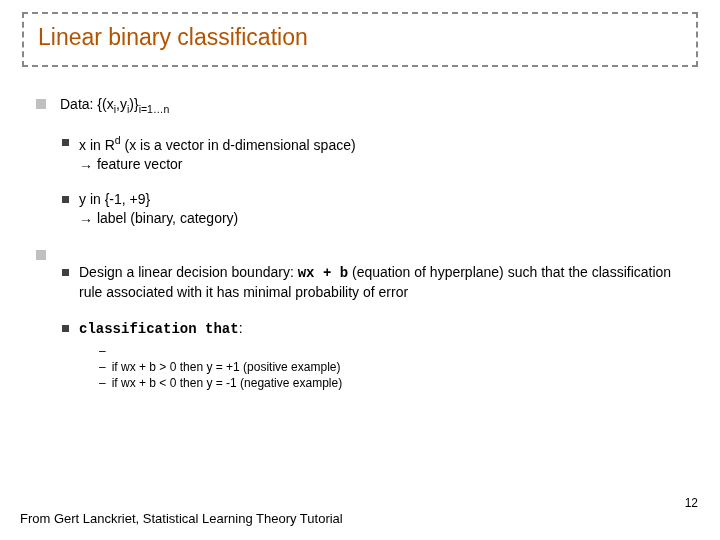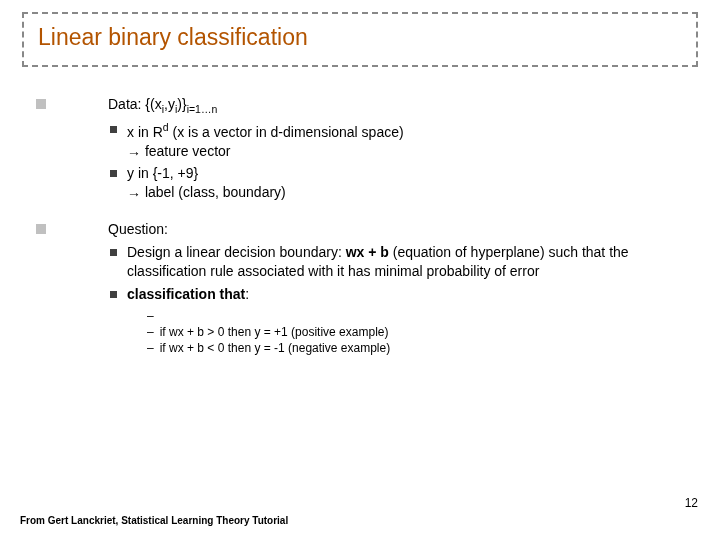--- a/index.html
+++ b/index.html
@@ -27,34 +27,33 @@
   .content {
     padding: 28px 36px 0 36px;
     font-family: "Comic Sans MS", "Comic Sans", cursive, sans-serif;
     font-size: 14px;
     line-height: 1.35;
   }
   .top-bullet {
     display: flex;
     align-items: flex-start;
     margin-bottom: 18px;
-    gap: 48px;
   }
   .top-bullet .bar {
     width: 10px;
     height: 10px;
     background: #c0c0c0;
     margin-right: 14px;
     margin-top: 4px;
     flex: 0 0 auto;
   }
   .sub-bullet {
     display: flex;
     align-items: flex-start;
-    margin-top: 4px;
+    margin-top: 17px;
     margin-left: 2px;
   }
   .sub-bullet .sq {
     width: 7px;
     height: 7px;
     background: #404040;
     margin-right: 10px;
     margin-top: 6px;
     flex: 0 0 auto;
   }
@@ -68,33 +67,32 @@
     display: flex;
   }
   .dash-list .dash {
     margin-right: 6px;
   }
   .footer {
     position: absolute;
     left: 20px;
     bottom: 14px;
     font-family: Verdana, Geneva, sans-serif;
-    font-size: 10px;
+    font-size: 13px;
     color: #000;
-    font-weight: bold;
   }
   .pagenum {
     position: absolute;
     right: 22px;
     bottom: 30px;
     font-family: Verdana, Geneva, sans-serif;
     font-size: 12px;
     color: #000000;
   }
-  .bold { font-weight: bold; }
+  .bold { font-weight: bold; font-family: Liberation Mono, monospace; }
   sub { font-size: 0.75em; vertical-align: sub; }
   sup { font-size: 0.75em; vertical-align: super; }
 </style>
 </head>
 <body>
 
 <div class="title-box">
   <span class="title-text">Linear binary classification</span>
 </div>
 
@@ -114,30 +112,29 @@
             <span>x in R</span><sup>d</sup><span>    (x is a vector in d-dimensional space)</span>
           </div>
           <div>→ feature vector</div>
         </div>
       </div>
 
       <div class="sub-bullet">
         <div class="sq"></div>
         <div>
           <div>y in  {-1, +9}</div>
-          <div>→ label (class, boundary)</div>
+          <div>→ label (binary, category)</div>
         </div>
       </div>
     </div>
   </div>
 
   <div class="top-bullet">
     <div class="bar"></div>
     <div>
-      <div>Question:</div>
 
       <div class="sub-bullet">
         <div class="sq"></div>
         <div>
           <span>Design a linear decision boundary: </span><span class="bold">wx + b</span><span> (equation of hyperplane)  such that the classification rule associated with it has minimal probability of error</span>
         </div>
       </div>
 
       <div class="sub-bullet">
         <div class="sq"></div>

